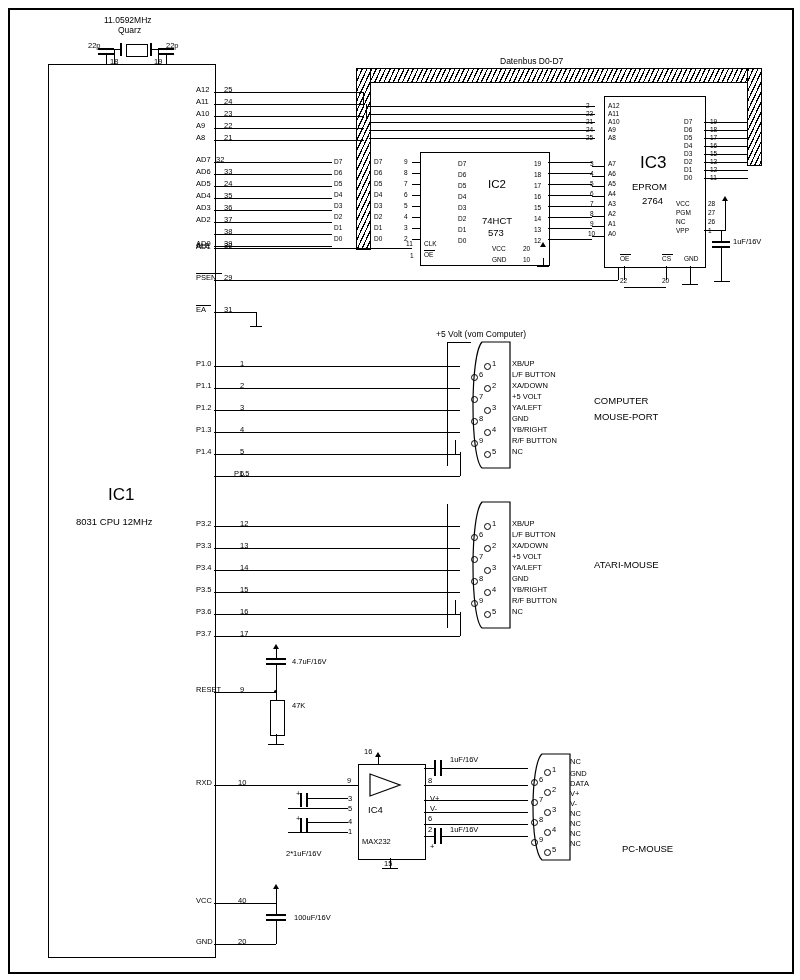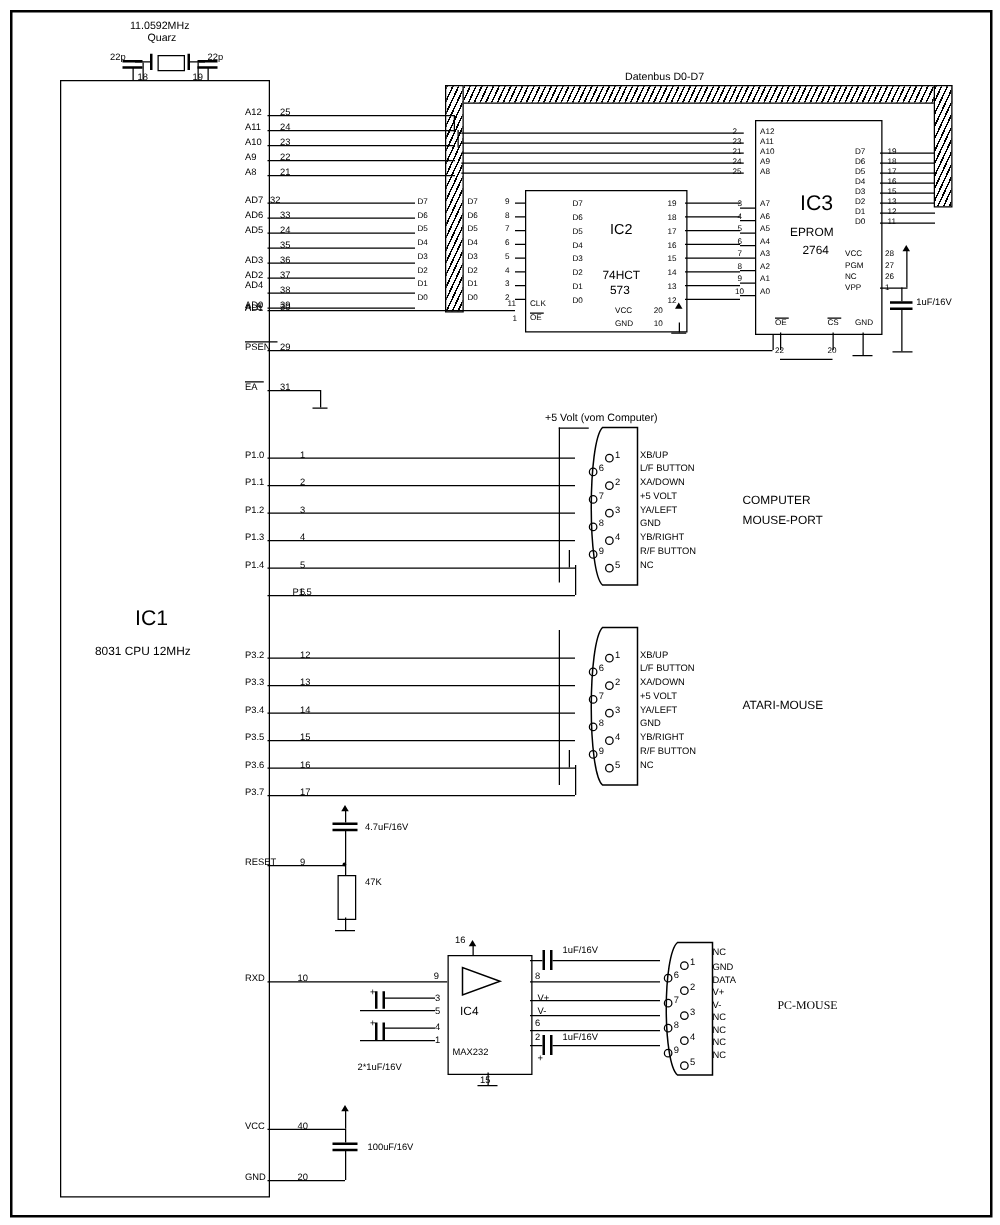--- a/index.html
+++ b/index.html
@@ -105,21 +105,21 @@
   <div class="ln h" style="left:369px;top:130px;width:226px;"></div>
   <div class="ln h" style="left:369px;top:138px;width:226px;"></div>
 
   <div>
     <div class="t s7" style="left:196px;top:156px;">AD7</div>
     <div class="t s7" style="left:216px;top:156px;">32</div>
     <div class="t s7" style="left:196px;top:168px;">AD6</div>
     <div class="t s7" style="left:224px;top:168px;">33</div>
     <div class="t s7" style="left:196px;top:180px;">AD5</div>
     <div class="t s7" style="left:224px;top:180px;">24</div>
-    <div class="t s7" style="left:196px;top:192px;margin-top:32px;">AD4</div>
+    <div class="t s7" style="left:196px;top:192px;">AD4</div>
     <div class="t s7" style="left:224px;top:192px;">35</div>
     <div class="t s7" style="left:196px;top:204px;">AD3</div>
     <div class="t s7" style="left:224px;top:204px;">36</div>
     <div class="t s7" style="left:196px;top:216px;">AD2</div>
     <div class="t s7" style="left:224px;top:216px;">37</div>
     <div class="t s7" style="left:196px;top:243px;text-align:right;">AD1</div>
     <div class="t s7" style="left:224px;top:228px;">38</div>
     <div class="t s7" style="left:196px;top:240px;">AD0</div>
     <div class="t s7" style="left:224px;top:240px;">39</div>
   </div>
@@ -565,21 +565,21 @@
     <div class="ovl" style="left:544px;top:769px;width:5px;height:5px;border-radius:50%;"></div>
     <div class="ovl" style="left:531px;top:779px;width:5px;height:5px;border-radius:50%;"></div>
     <div class="ovl" style="left:544px;top:789px;width:5px;height:5px;border-radius:50%;"></div>
     <div class="ovl" style="left:531px;top:799px;width:5px;height:5px;border-radius:50%;"></div>
     <div class="ovl" style="left:544px;top:809px;width:5px;height:5px;border-radius:50%;"></div>
     <div class="ovl" style="left:531px;top:819px;width:5px;height:5px;border-radius:50%;"></div>
     <div class="ovl" style="left:544px;top:829px;width:5px;height:5px;border-radius:50%;"></div>
     <div class="ovl" style="left:531px;top:839px;width:5px;height:5px;border-radius:50%;"></div>
     <div class="ovl" style="left:544px;top:849px;width:5px;height:5px;border-radius:50%;"></div>
 
-    <div class="t s9" style="left:622px;top:800px;font-family:Liberation Serif, serif;">PC-MOUSE</div>
+    <div class="t s9" style="left:622px;top:844px;">PC-MOUSE</div>
   </div>
 
   <div class="t s7" style="left:196px;top:897px;">VCC</div>
   <div class="t s7" style="left:238px;top:897px;">40</div>
   <div class="t s7" style="left:196px;top:938px;">GND</div>
   <div class="t s7" style="left:238px;top:938px;">20</div>
   <div class="ln h" style="left:214px;top:903px;width:62px;"></div>
   <div class="ln h" style="left:214px;top:944px;width:62px;"></div>
   <div class="ln v" style="left:276px;top:888px;height:15px;"></div>
   <div class="arrow-up" style="left:273px;top:884px;"></div>

